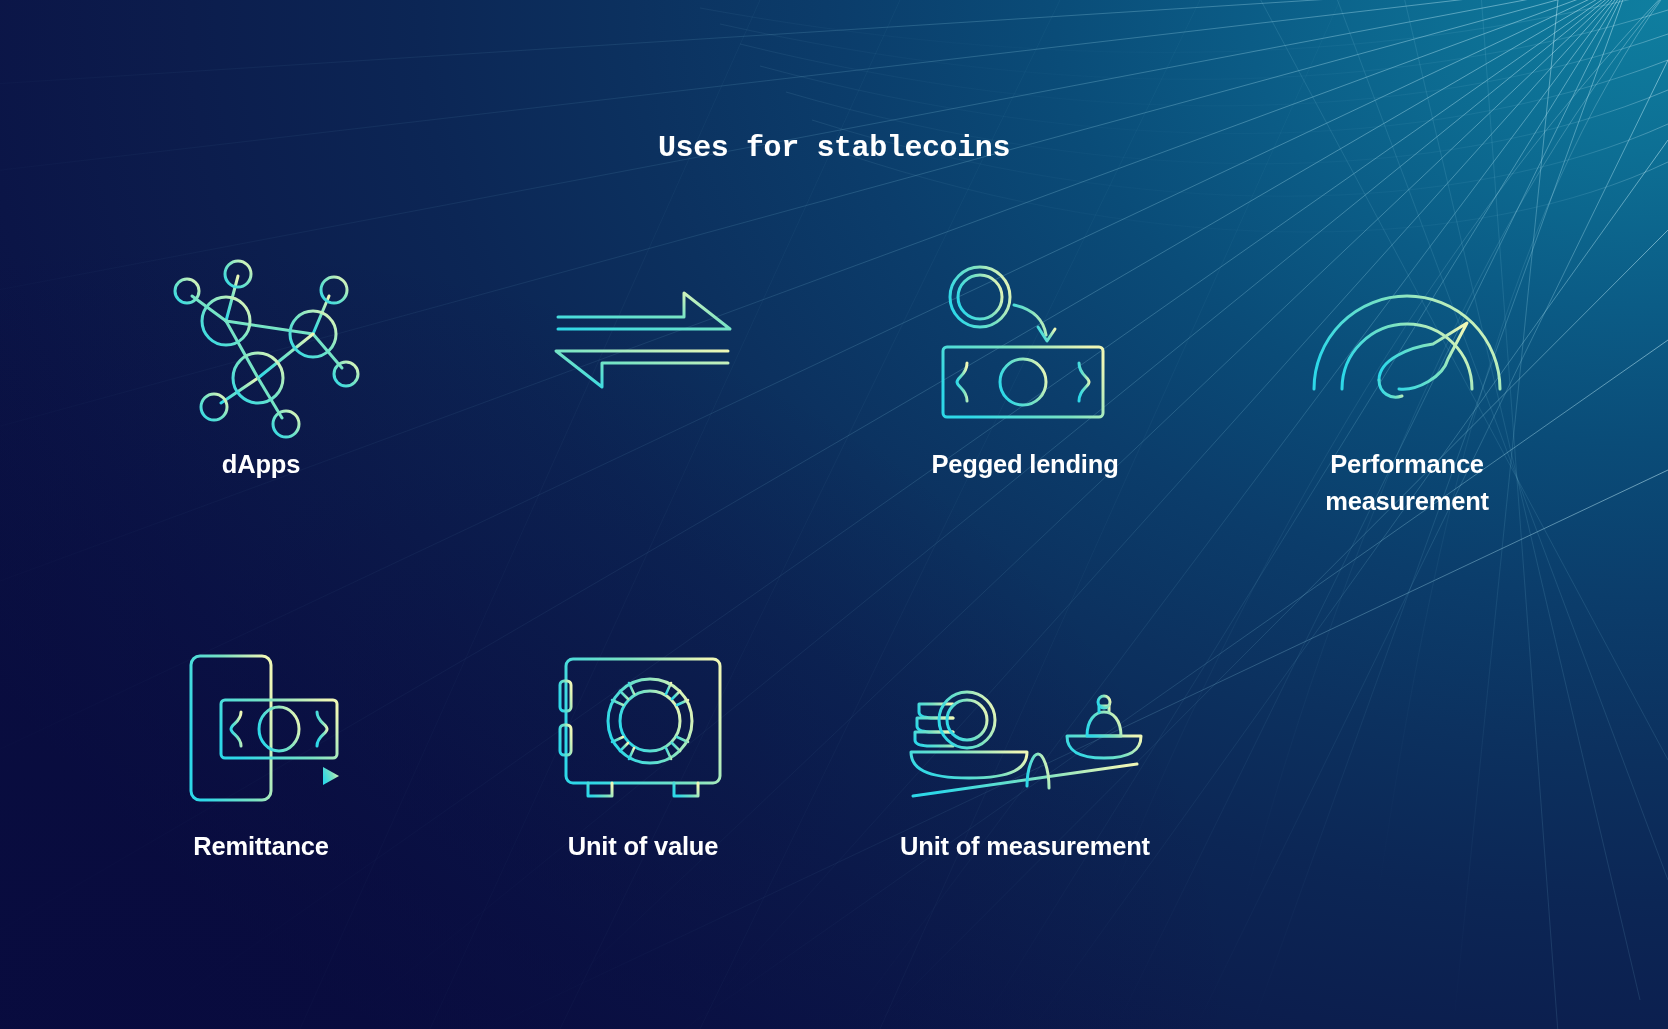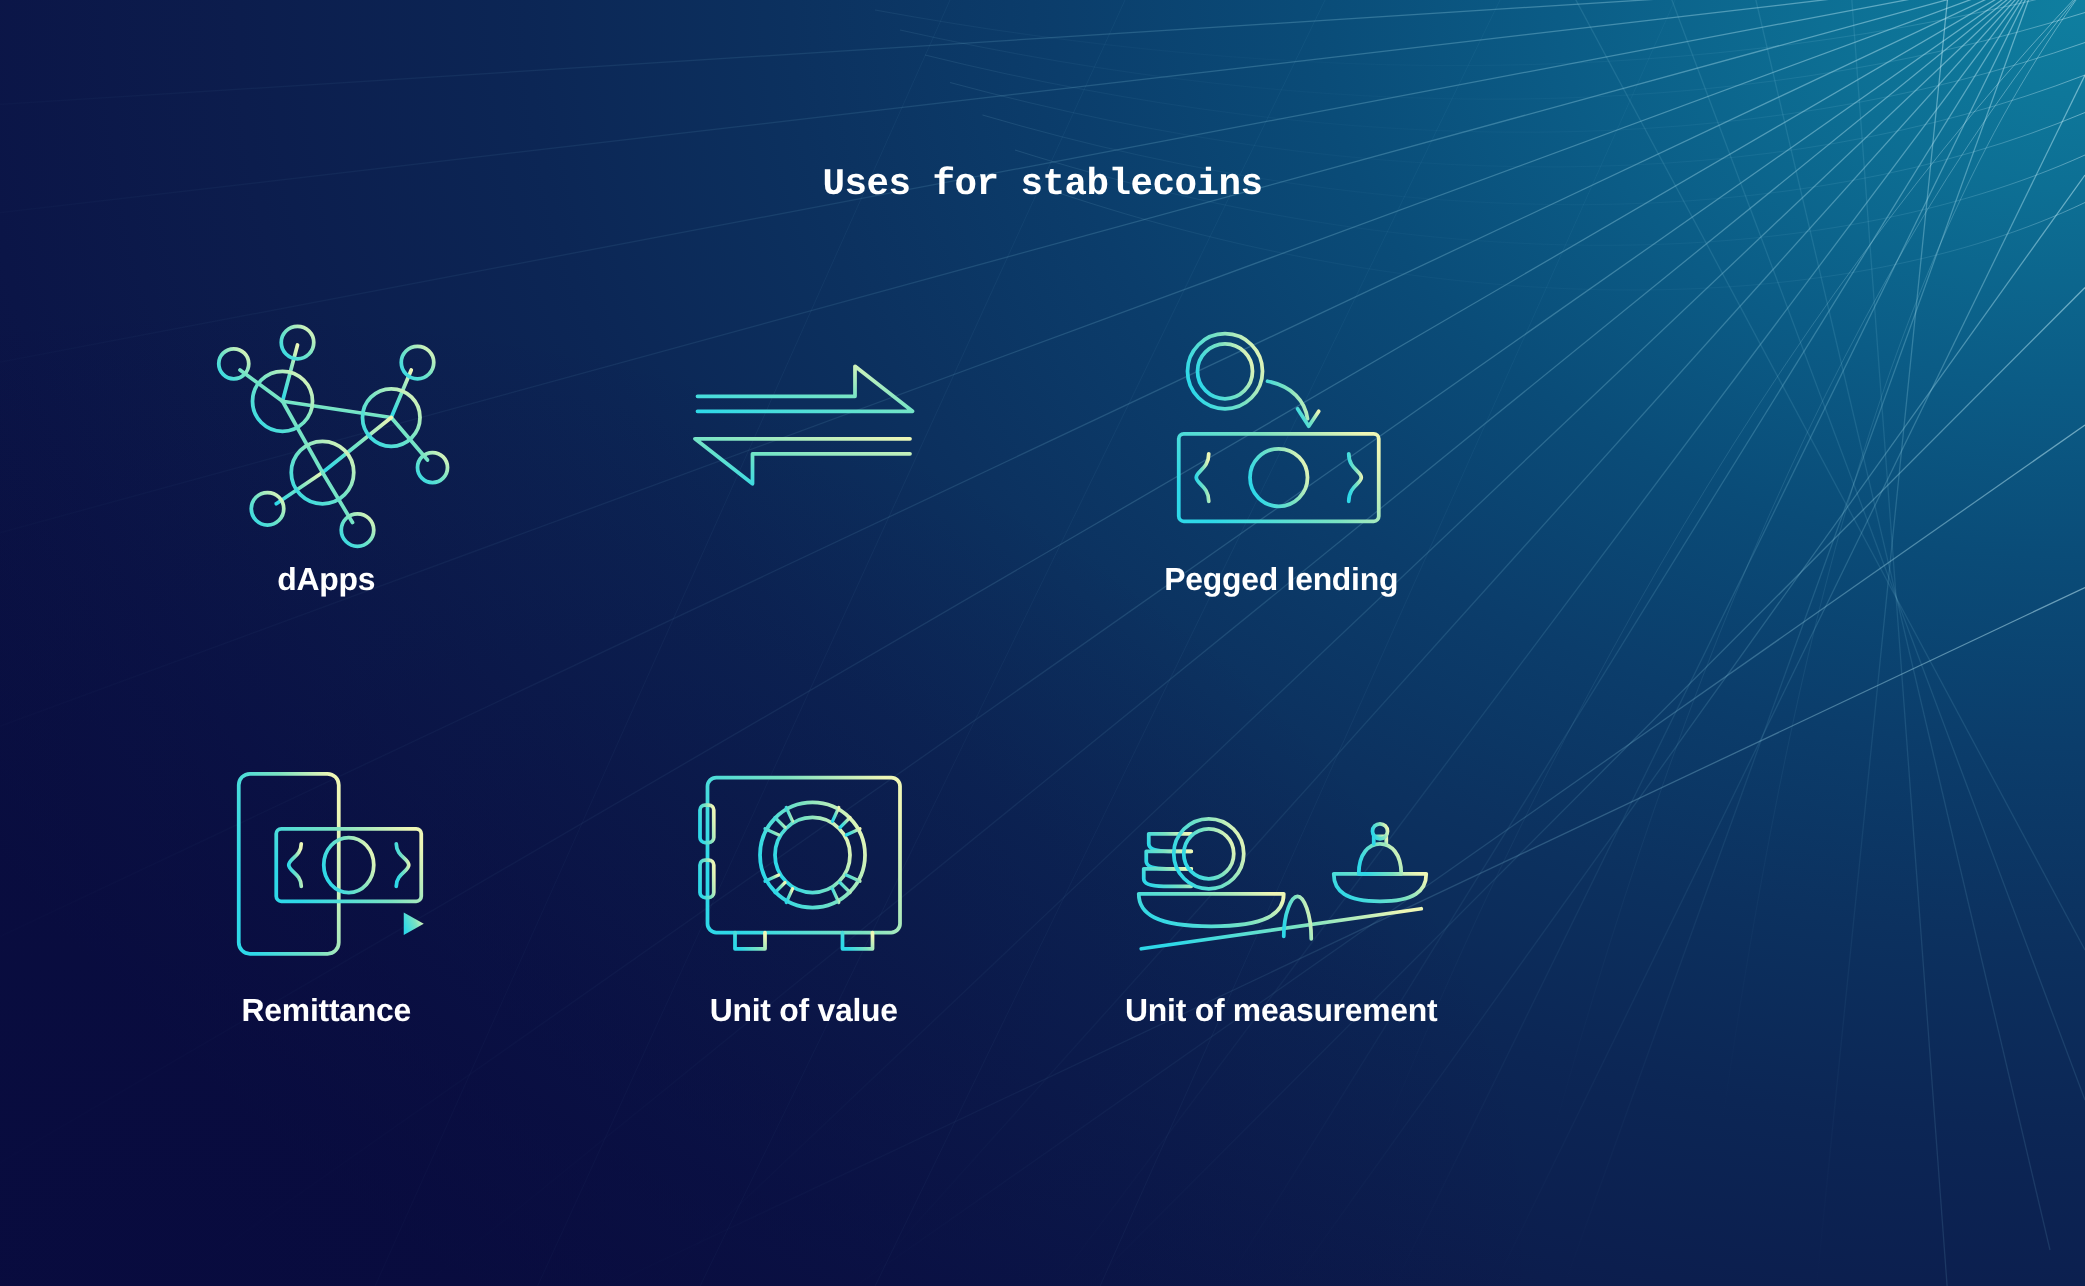--- a/index.html
+++ b/index.html
@@ -219,20 +219,38 @@
             <circle cx="93" cy="123" r="23"></circle>
             <path d="M30 100 H62 M124 100 H156"></path>
             <path d="M30 146 H62 M124 146 H156"></path>
             <path d="M37 104 C37 116, 27 118, 27 123 C27 128, 37 130, 37 142"></path>
             <path d="M149 104 C149 116, 159 118, 159 123 C159 128, 149 130, 149 142"></path>
           </svg>
         </div>
         <div class="label">Pegged lending</div>
       </div>
 
+      <div class="cell">
+        <div class="icon-wrap">
+          <svg width="200" height="120" viewBox="0 0 200 120" fill="none" stroke="url(#ig2)" stroke-width="3" stroke-linecap="round" stroke-linejoin="round">
+
+            <path d="M7 108 A93 93 0 0 1 193 108"></path>
+            <path d="M7 108 H193"></path>
+
+            <path d="M35 108 A65 65 0 0 1 165 108"></path>
+            <path d="M35 108 V96"></path>
+            <path d="M165 108 V96"></path>
+
+            <path d="M72 99 C72 78, 104 66, 126 63 L160 42 L141 78 C136 96, 110 110, 92 108"></path>
+            <path d="M72 99 C72 112, 84 119, 95 115"></path>
+          </svg>
+        </div>
+        <div class="label">Performance
+measurement</div>
+      </div>
 
     </div>
 
     <div class="row row2">
 
       <div class="cell">
         <div class="icon-wrap">
           <svg width="180" height="160" viewBox="0 0 180 160" fill="none" stroke="url(#ig2)" stroke-width="3" stroke-linecap="round" stroke-linejoin="round">
 
             <rect x="20" y="8" width="80" height="144" rx="9"></rect>

